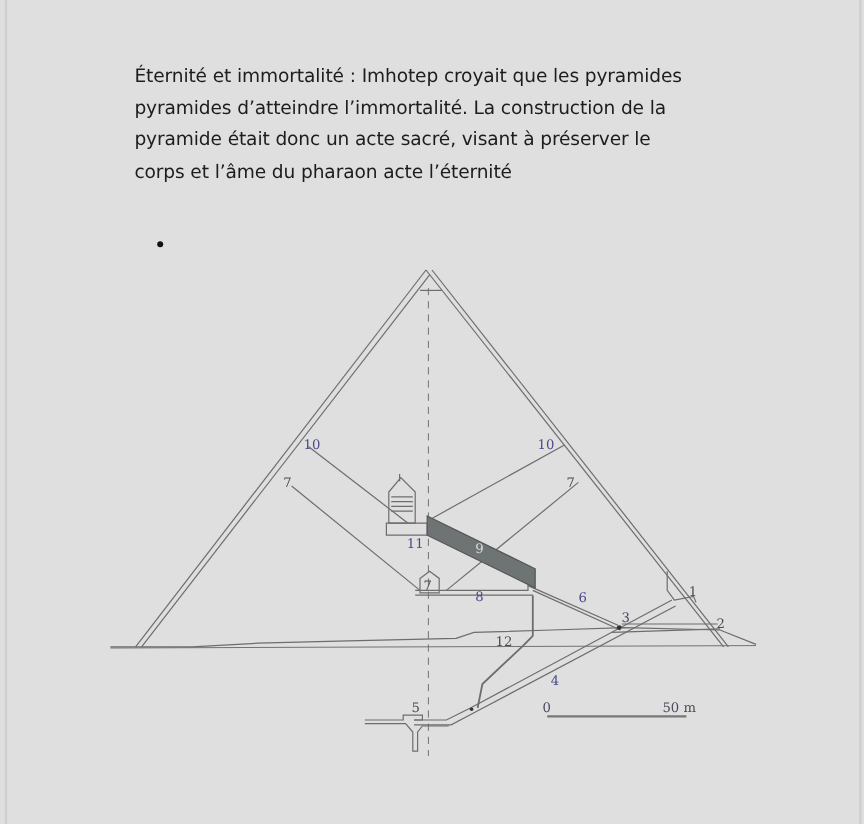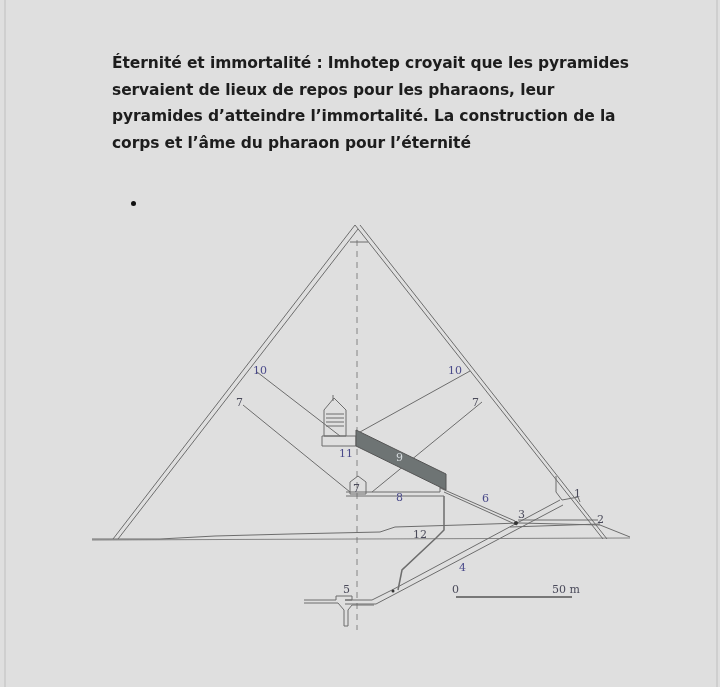--- a/index.html
+++ b/index.html
@@ -6,42 +6,42 @@
   body {
     width: 720px; height: 687px; overflow: hidden;
     background: #dfdfdf;
     font-family: "DejaVu Sans", sans-serif;
     position: relative;
   }
   .frame-left { position: absolute; left: 4px; top: 0; width: 2px; height: 687px; background: #cfcfcf; }
   .frame-right { position: absolute; right: 2px; top: 0; width: 2px; height: 687px; background: #cfcfcf; }
   .paragraph {
     position: absolute; left: 112px; top: 50px; width: 540px;
-    font-size: 15.5px; line-height: 26.5px; font-weight: bold; color: #1d1d1d;
+    font-size: 15.5px; line-height: 26.5px; font-weight: normal; color: #1d1d1d;
     letter-spacing: -0.1px;
   }
   .bullet {
     position: absolute; left: 131px; top: 201px; width: 5px; height: 5px;
     border-radius: 50%; background: #111;
   }
   svg.diagram { position: absolute; left: 0; top: 0; }
   .lbl { font-family: "DejaVu Serif", serif; font-size: 11px; fill: #4a4a5a; }
   .lbl-blue { font-family: "DejaVu Serif", serif; font-size: 11px; fill: #4a4a8a; }
 </style>
 </head>
 <body>
 
 <div class="frame-left"></div>
 <div class="frame-right"></div>
 
 <div class="paragraph">
   <div>Éternité et immortalité : Imhotep croyait que les pyramides</div>
-  <div>servaient de lieux de repos pour les pharaons, leur</div>
   <div>pyramides d’atteindre l’immortalité. La construction de la</div>
-  <div>corps et l’âme du pharaon pour l’éternité</div>
+  <div>pyramide était donc un acte sacré, visant à préserver le</div>
+  <div>corps et l’âme du pharaon acte l’éternité</div>
 </div>
 
 <div class="bullet"></div>
 
 <svg class="diagram" width="720" height="687" viewBox="0 0 720 687">
   <g fill="none" stroke="#6d6d6d" stroke-width="1">
 
     <path d="M92 539 L160 539 L215 536 L290 534 L380 532 L395 527 L460 525 L520 523 L600 525 L630 537"></path>
     <path d="M92 540 L630 538" stroke-width="0.8"></path>
 

